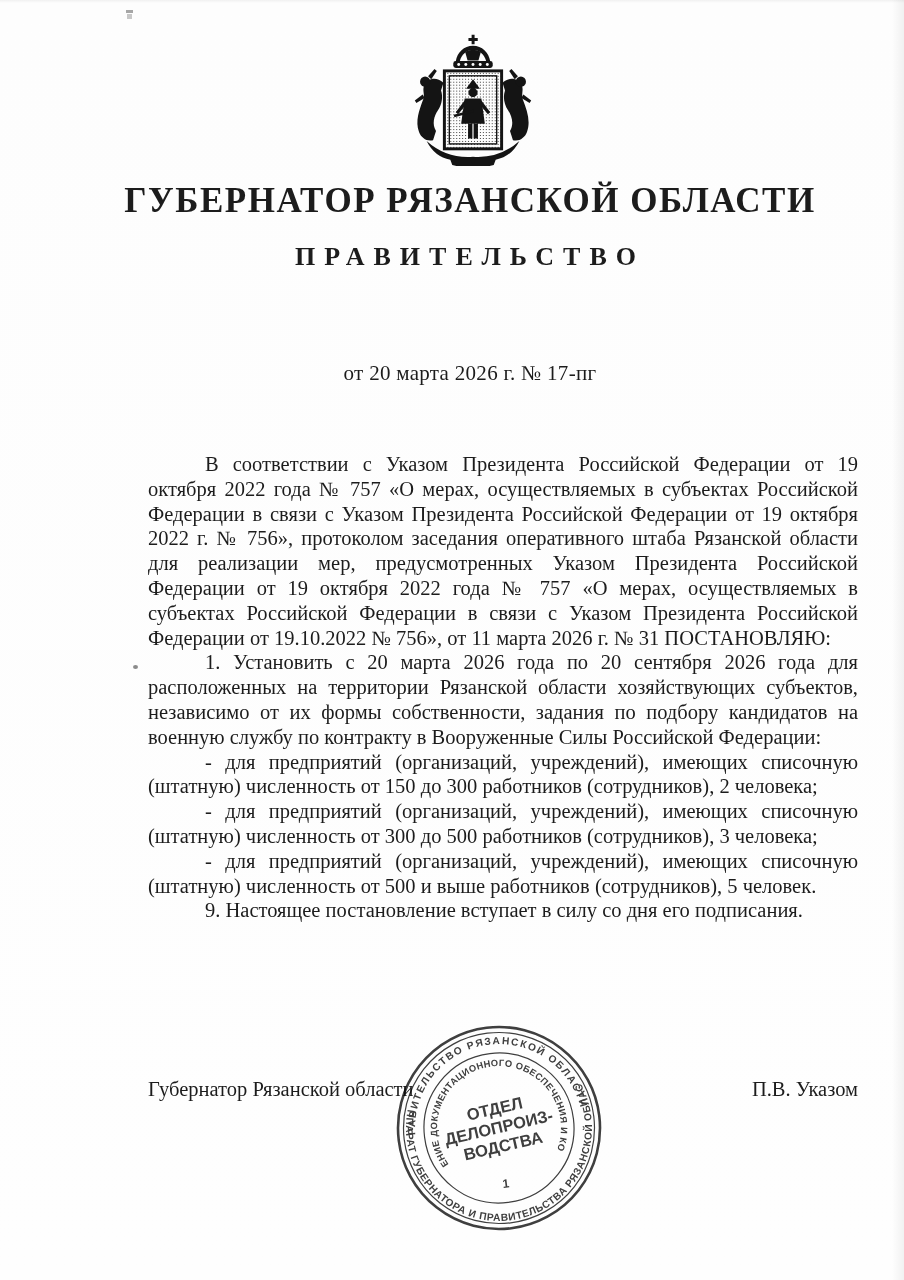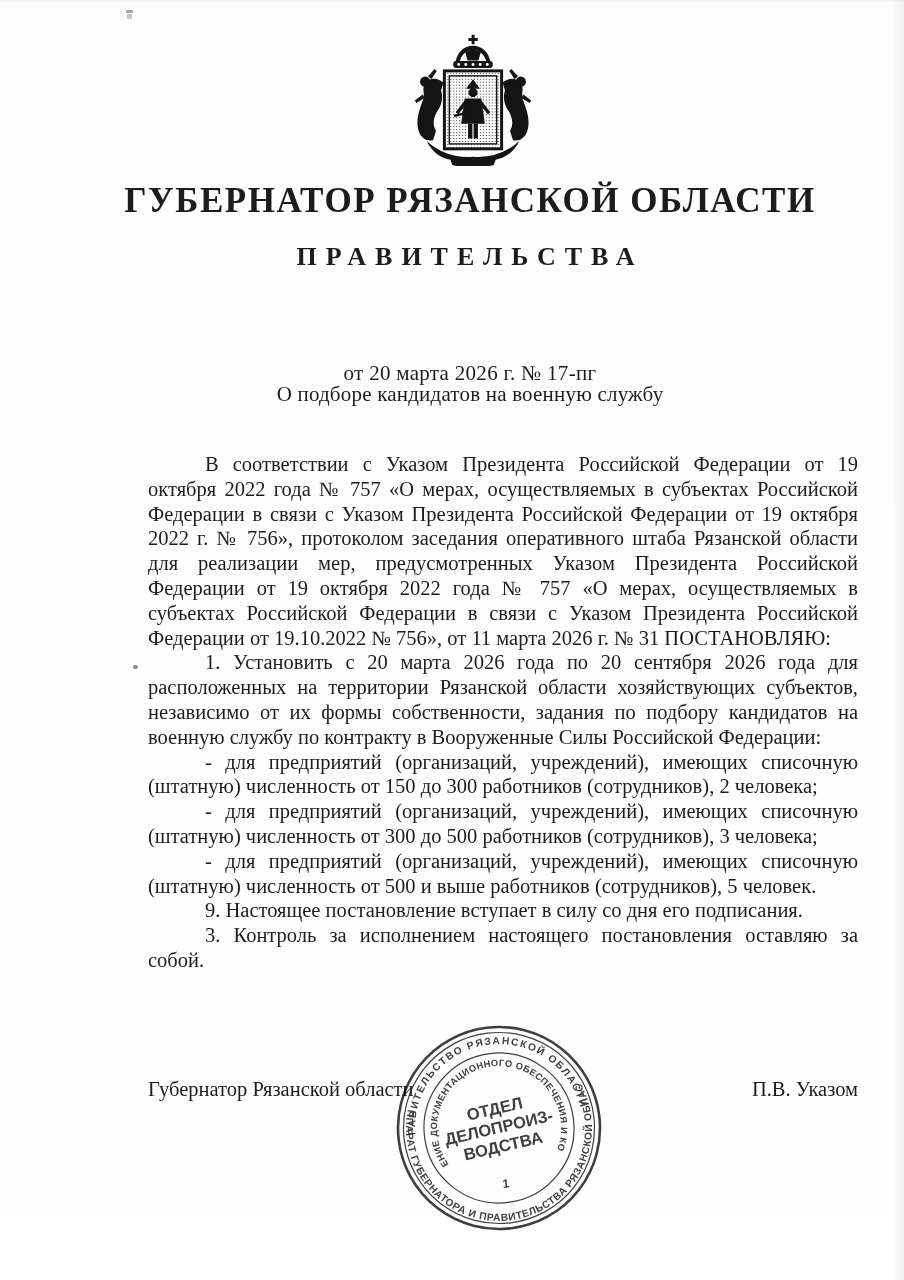--- a/index.html
+++ b/index.html
@@ -131,33 +131,31 @@
       </g>
     </g>
 
     <g fill="#141414">
       <path d="M28 109q20 18 47 16 27 2 47-16-8 16-24 19l-2 5.5q-21 5-42 0l-2-5.5q-16-3-24-19z"></path>
       <path d="M72 127.5h6l-3 6z"></path>
     </g>
   </svg>
 
   <div class="hdr org-title">ГУБЕРНАТОР РЯЗАНСКОЙ ОБЛАСТИ</div>
-  <div class="hdr doc-type">ПРАВИТЕЛЬСТВА</div>
+  <div class="hdr doc-type">ПРАВИТЕЛЬСТВО</div>
   <div class="hdr date-line">от 20 марта 2026 г. № 17-пг</div>
-  <div class="hdr subject">О подборе кандидатов на военную службу</div>
 
   <div class="body-text">
 
   <p>В соответствии с Указом Президента Российской Федерации от 19 октября 2022 года № 757 «О мерах, осуществляемых в субъектах Российской Федерации в связи с Указом Президента Российской Федерации от 19 октября 2022 г. № 756», протоколом заседания оперативного штаба Рязанской области для реализации мер, предусмотренных Указом Президента Российской Федерации от 19 октября 2022 года № 757 «О мерах, осуществляемых в субъектах Российской Федерации в связи с Указом Президента Российской Федерации от 19.10.2022 № 756», от 11 марта 2026 г. № 31 ПОСТАНОВЛЯЮ:</p>
       <p>1. Установить с 20 марта 2026 года по 20 сентября 2026 года для расположенных на территории Рязанской области хозяйствующих субъектов, независимо от их формы собственности, задания по подбору кандидатов на военную службу по контракту в Вооруженные Силы Российской Федерации:</p>
       <p>- для предприятий (организаций, учреждений), имеющих списочную (штатную) численность от 150 до 300 работников (сотрудников), 2 человека;</p>
       <p>- для предприятий (организаций, учреждений), имеющих списочную (штатную) численность от 300 до 500 работников (сотрудников), 3 человека;</p>
       <p>- для предприятий (организаций, учреждений), имеющих списочную (штатную) численность от 500 и выше работников (сотрудников), 5 человек.</p>
       <p>9. Настоящее постановление вступает в силу со дня его подписания.</p>
-      <p>3. Контроль за исполнением настоящего постановления оставляю за собой.</p>
     </div>
 
   <div class="sig-row">
     <span>Губернатор Рязанской области</span>
     <span>П.В. Указом</span>
   </div>
 
   <svg class="stamp" viewBox="-106 -106 212 212" xmlns="http://www.w3.org/2000/svg">
     <defs>
       <path id="arcOuterTop" d="M -84,0 A 84,84 0 0 1 84,0"></path>

